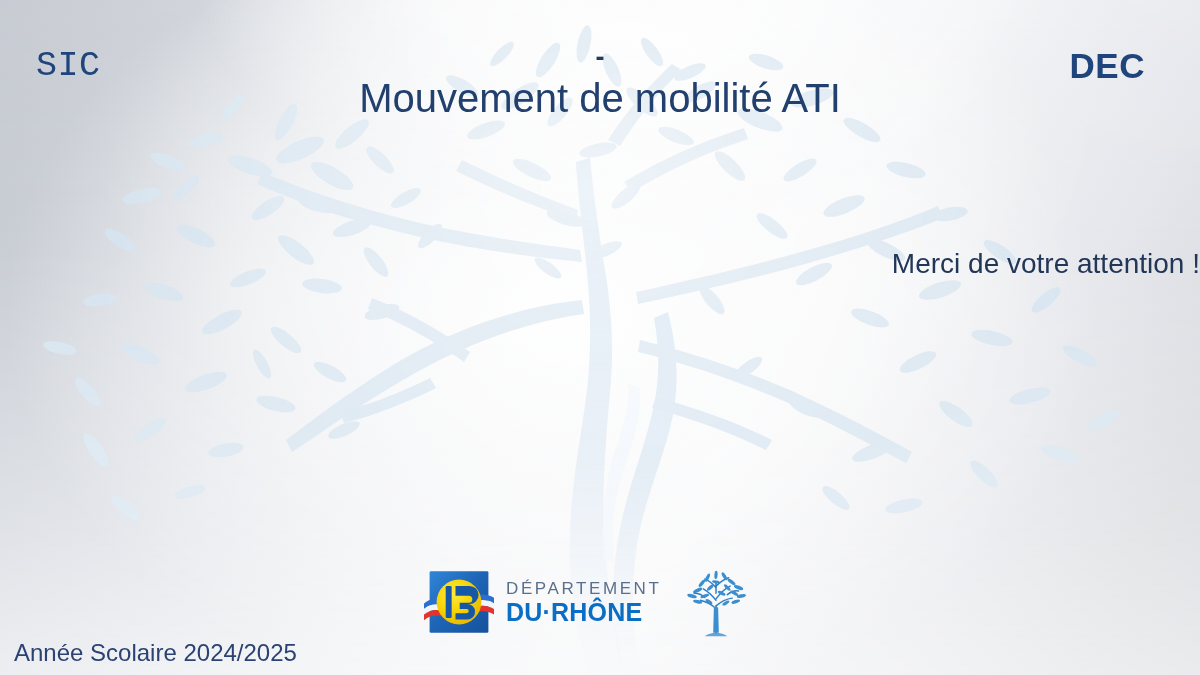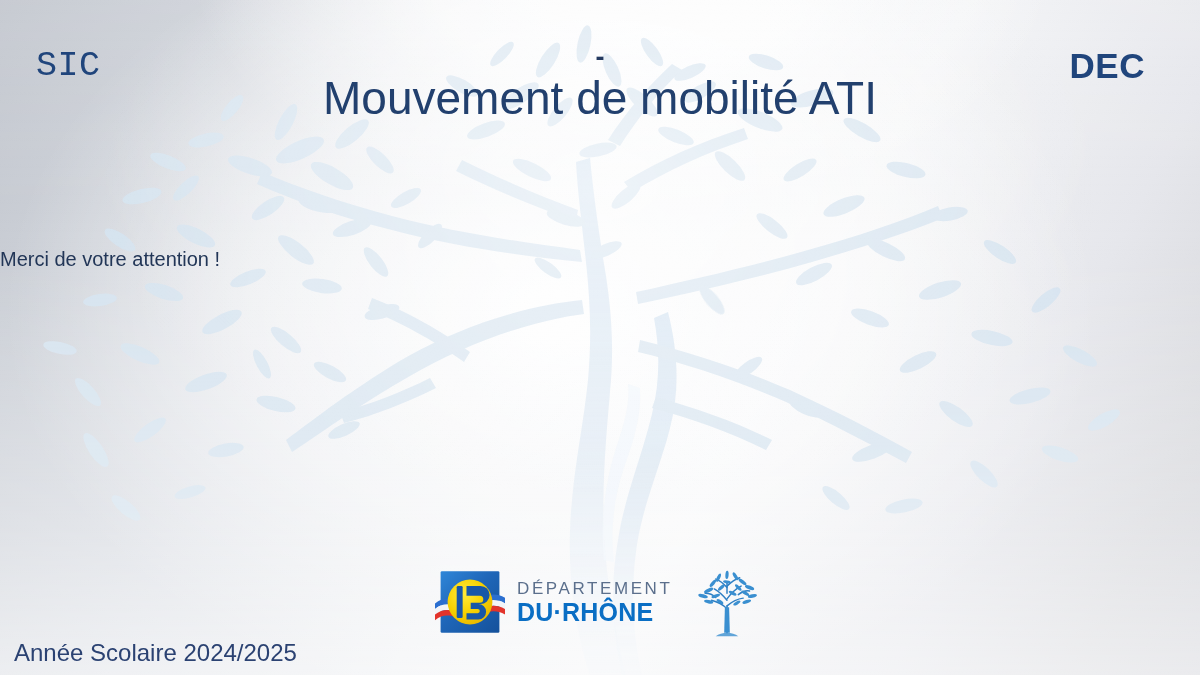--- a/index.html
+++ b/index.html
@@ -58,49 +58,49 @@
   }
   .title-dash {
     font-size: 27px;
     line-height: 26px;
     color: #243a60;
     font-weight: 600;
     letter-spacing: 0;
   }
   .title-main {
     margin-top: 8px;
-    font-size: 46px;
+    font-size: 40px;
     line-height: 40px;
     color: #22406e;
     white-space: nowrap;
   }
 
   .center-text {
     position: absolute;
     top: 248px;
     left: 0;
     width: 1200px;
-    text-align: left;
-    font-size: 20px;
+    text-align: right;
+    font-size: 28px;
     color: #223657;
   }
 
   .footer-note {
     position: absolute;
     left: 14px;
     bottom: 8px;
     font-size: 24px;
     color: #2b4272;
     white-space: nowrap;
   }
 
   
   .logo {
     position: absolute;
-    left: 435px;
+    left: 424px;
     bottom: 36px;
     display: flex;
     align-items: center;
     gap: 12px;
   }
   .logo-emblem { width: 70px; height: 70px; display:block; }
   .logo-words {
     display: flex;
     flex-direction: column;
     justify-content: center;

